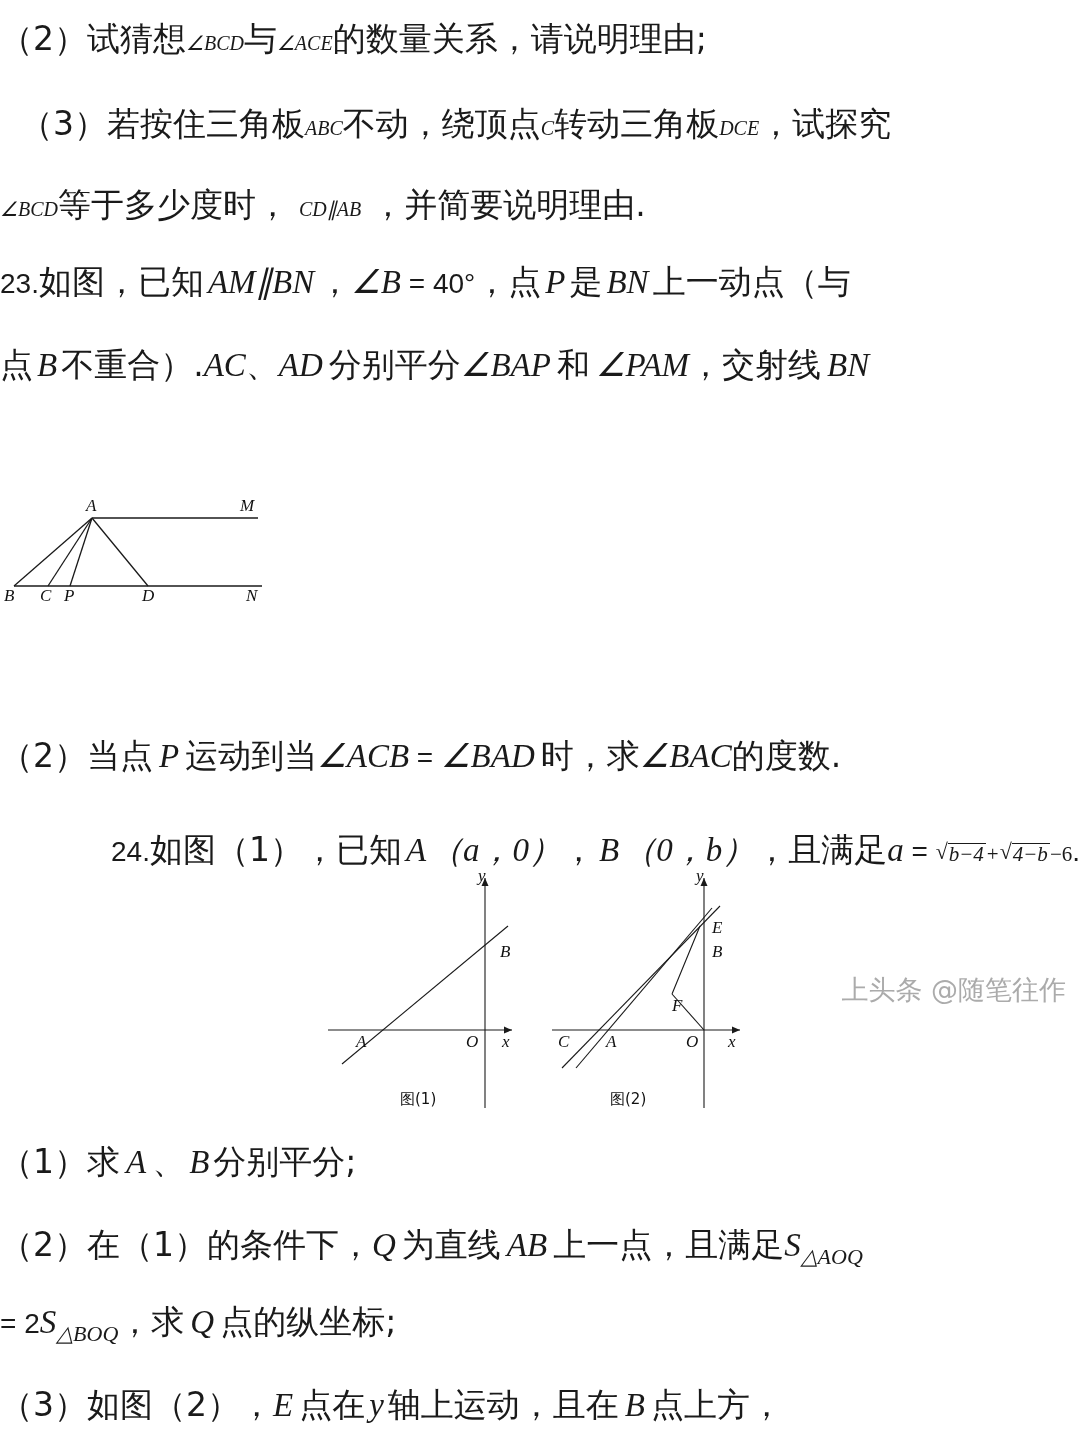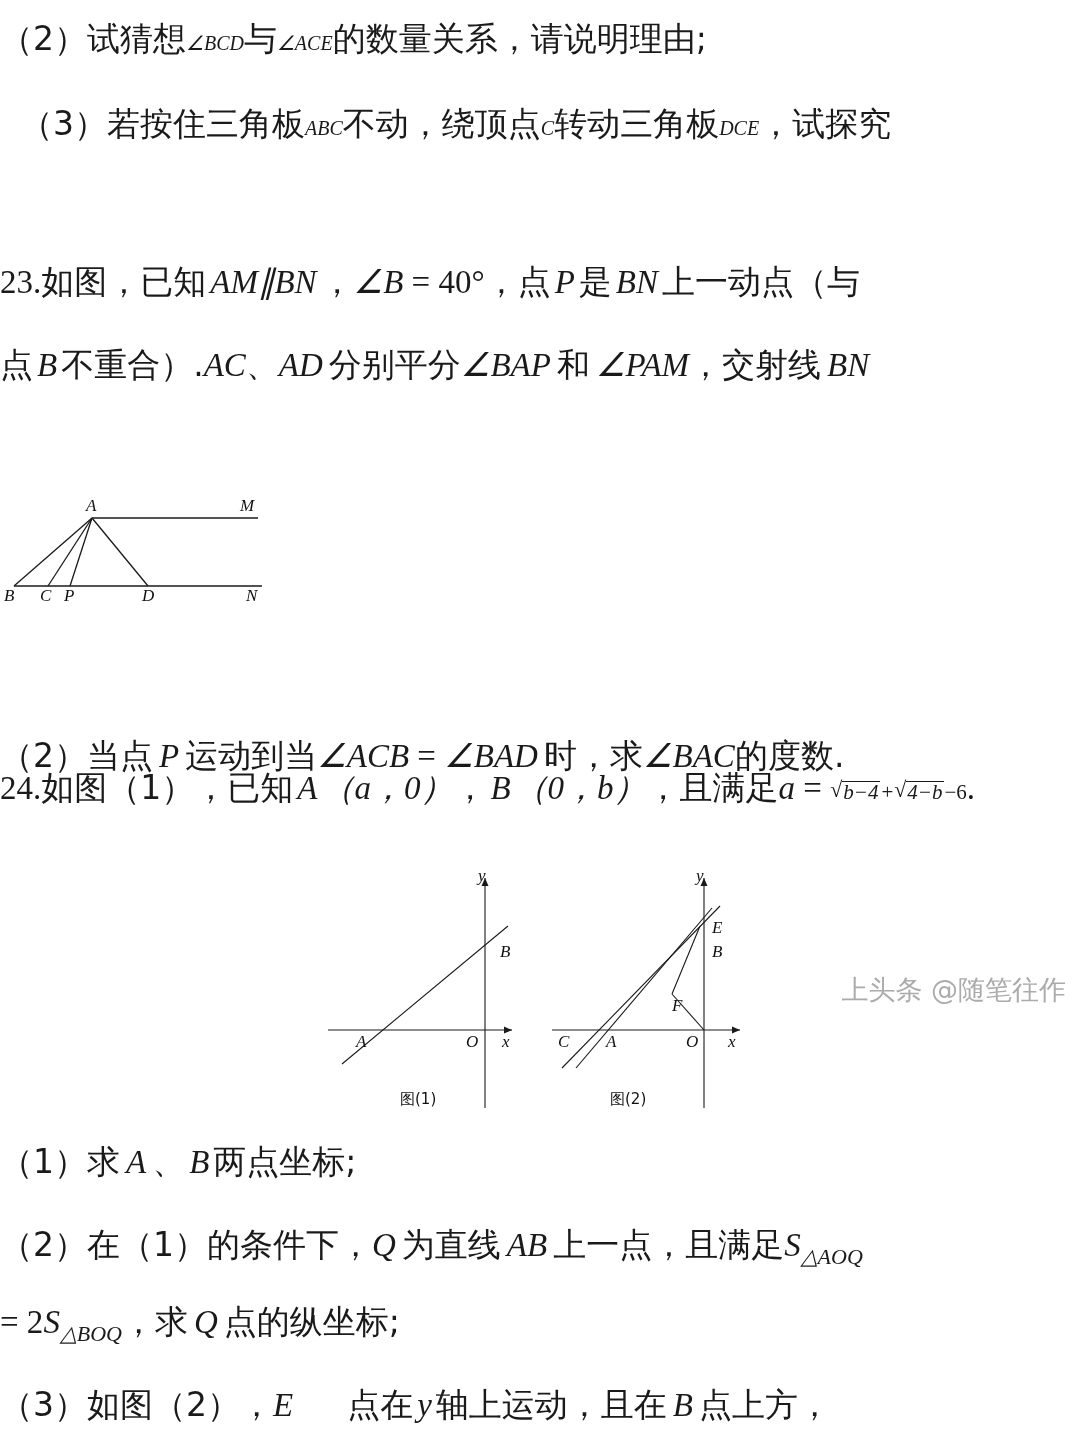--- a/index.html
+++ b/index.html
@@ -17,21 +17,21 @@
     padding:0;
   }
   .line{
     font-size:33px;
     line-height:1.0;
     white-space:nowrap;
   }
   .cn{font-family:"DejaVu Sans", sans-serif;font-size:33px;}
   .it{font-family:"Liberation Serif", serif;font-style:italic;font-size:33px;}
   .itsm{font-family:"Liberation Serif", serif;font-style:italic;font-size:20px;}
-  .rm{font-family:Liberation Serif, serif;font-size:33px;}
+  .rm{font-family:Liberation Sans, sans-serif;font-size:28px;}
 
   
   .row{position:absolute;left:0;width:1080px;}
 
   .sub{font-size:22px;vertical-align:-0.35em;font-style:italic;}
 
   
   .radwrap{display:inline-block;position:relative;font-style:italic;font-size:21px;}
   .rad{display:inline-block;position:relative;padding-left:12px;}
   .rad:before{
@@ -60,20 +60,23 @@
 <div class="page">
 
   <div class="row line" style="top:22px;">
     <span class="cn">（2）试猜想</span><span class="itsm">∠BCD</span><span class="cn">与</span><span class="itsm">∠ACE</span><span class="cn">的数量关系，请说明理由;</span>
   </div>
 
   <div class="row line" style="top:107px;margin-left:20px;">
     <span class="cn">（3）若按住三角板</span><span class="itsm">ABC</span><span class="cn">不动，绕顶点</span><span class="itsm">C</span><span class="cn">转动三角板</span><span class="itsm">DCE</span><span class="cn">，试探究</span>
   </div>
 
+  <div class="row line" style="top:188px;">
+    <span class="itsm">∠BCD</span><span class="cn">等于多少度时，</span><span class="itsm" style="padding:0 10px;">CD∥AB</span><span class="cn">，并简要说明理由.</span>
+  </div>
 
   <div class="row line" style="top:265px;">
     <span class="rm">23.</span><span class="cn">如图，已知</span><span class="it" style="padding:0 4px;">AM∥BN</span><span class="cn">，</span><span class="it">∠B</span><span class="rm"> = 40°</span><span class="cn">，点</span><span class="it" style="padding:0 4px;">P</span><span class="cn">是</span><span class="it" style="padding:0 4px;">BN</span><span class="cn">上一动点（与</span>
   </div>
 
   <div class="row line" style="top:348px;">
     <span class="cn">点</span><span class="it" style="padding:0 4px;">B</span><span class="cn">不重合）.</span><span class="it">AC</span><span class="cn">、</span><span class="it">AD</span><span class="cn" style="padding-left:6px;">分别平分</span><span class="it">∠BAP</span><span class="cn" style="padding:0 6px;">和</span><span class="it">∠PAM</span><span class="cn">，交射线</span><span class="it" style="padding-left:6px;">BN</span>
   </div>
 
 
@@ -93,21 +96,21 @@
     <span class="lbl" style="left:64px;top:88px;">P</span>
     <span class="lbl" style="left:142px;top:88px;">D</span>
     <span class="lbl" style="left:246px;top:88px;">N</span>
   </div>
 
 
   <div class="row line" style="top:722px;margin-top:17px;">
     <span class="cn">（2）当点</span><span class="it" style="padding:0 6px;">P</span><span class="cn">运动到当</span><span class="it">∠ACB</span><span class="rm"> = </span><span class="it">∠BAD</span><span class="cn" style="padding-left:6px;">时，求</span><span class="it">∠BAC</span><span class="cn">的度数.</span>
   </div>
 
-  <div class="row line" style="top:771px;">
+  <div class="row line" style="top:833px;text-align:right;">
     <span class="rm">24.</span><span class="cn">如图（1），已知</span><span class="it" style="padding:0 4px;">A</span><span class="it">（a，0）</span><span class="cn">，</span><span class="it" style="padding:0 4px;">B</span><span class="it">（0，b）</span><span class="cn">，且满足</span><span class="it">a</span><span class="rm"> = </span><span class="radwrap"><span class="rad"><span>b−4</span></span><span style="font-style:normal;padding:0 1px;">+</span><span class="rad"><span>4−b</span></span><span style="font-style:normal;">−6</span></span><span class="rm">.</span>
   </div>
 
   <div class="fig24">
     <svg width="500" height="250" viewBox="0 0 500 250">
 
       <line x1="28" y1="162" x2="212" y2="162" stroke="#1a1a1a" stroke-width="1.1"></line>
       <polygon points="212,162 204,158.5 204,165.5" fill="#1a1a1a"></polygon>
       <line x1="185" y1="240" x2="185" y2="10" stroke="#1a1a1a" stroke-width="1.1"></line>
       <polygon points="185,10 181.5,18 188.5,18" fill="#1a1a1a"></polygon>
@@ -134,30 +137,30 @@
     <span class="lbl" style="left:412px;top:74px;">B</span>
     <span class="lbl" style="left:372px;top:128px;">F</span>
     <span class="lbl" style="left:258px;top:164px;">C</span>
     <span class="lbl" style="left:306px;top:164px;">A</span>
     <span class="lbl" style="left:386px;top:164px;">O</span>
     <span class="lbl" style="left:428px;top:164px;">x</span>
     <span class="lblsm" style="left:310px;top:222px;">图(2)</span>
   </div>
 
   <div class="row line" style="top:1145px;">
-    <span class="cn">（1）求</span><span class="it" style="padding:0 6px;">A</span><span class="cn">、</span><span class="it" style="padding:0 4px;">B</span><span class="cn">两点坐标;</span>
+    <span class="cn">（1）求</span><span class="it" style="padding:0 6px;">A</span><span class="cn">、</span><span class="it" style="padding:0 4px;">B</span><span class="cn">分别平分;</span>
   </div>
 
   <div class="row line" style="top:1228px;">
     <span class="cn">（2）在（1）的条件下，</span><span class="it">Q</span><span class="cn" style="padding-left:6px;">为直线</span><span class="it" style="padding:0 6px;">AB</span><span class="cn">上一点，且满足</span><span class="it">S</span><span class="sub">△AOQ</span>
   </div>
 
   <div class="row line" style="top:1305px;">
     <span class="rm">= 2</span><span class="it">S</span><span class="sub">△BOQ</span><span class="cn">，求</span><span class="it" style="padding:0 6px;">Q</span><span class="cn">点的纵坐标;</span>
   </div>
 
   <div class="row line" style="top:1388px;">
-    <span class="cn">（3）如图（2），</span><span class="it">E</span><span class="cn" style="padding-left:6px;margin-left:48px;">点在</span><span class="it" style="padding:0 4px;">y</span><span class="cn">轴上运动，且在</span><span class="it" style="padding:0 6px;">B</span><span class="cn">点上方，</span>
+    <span class="cn">（3）如图（2），</span><span class="it">E</span><span class="cn" style="padding-left:6px;">点在</span><span class="it" style="padding:0 4px;">y</span><span class="cn">轴上运动，且在</span><span class="it" style="padding:0 6px;">B</span><span class="cn">点上方，</span>
   </div>
 
   <div class="wm">上头条 @随笔往作</div>
 
 </div>
 
 </body></html>

